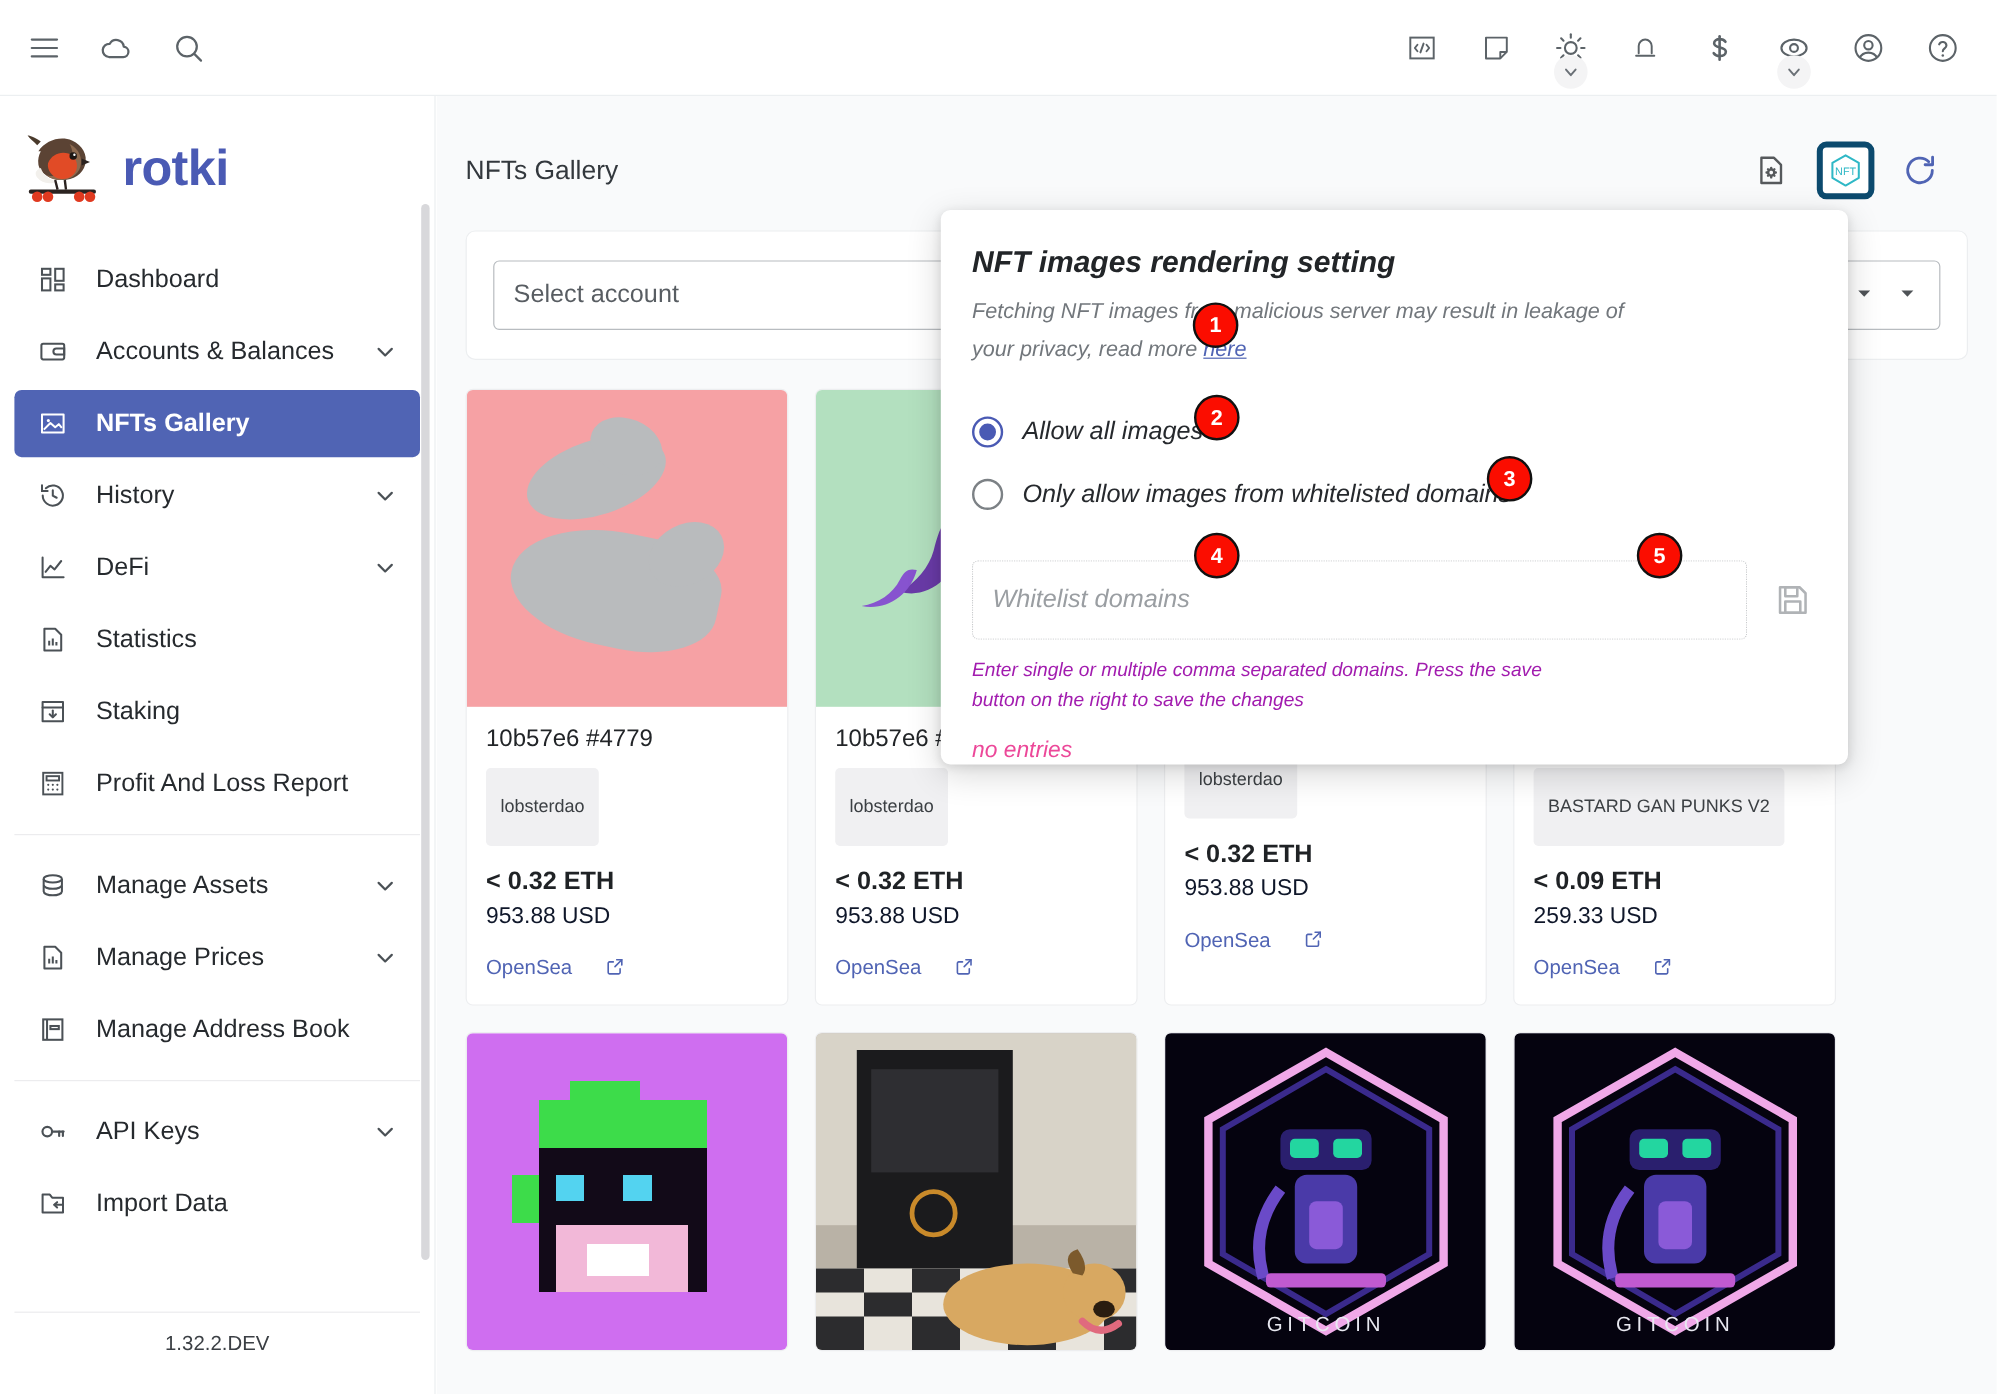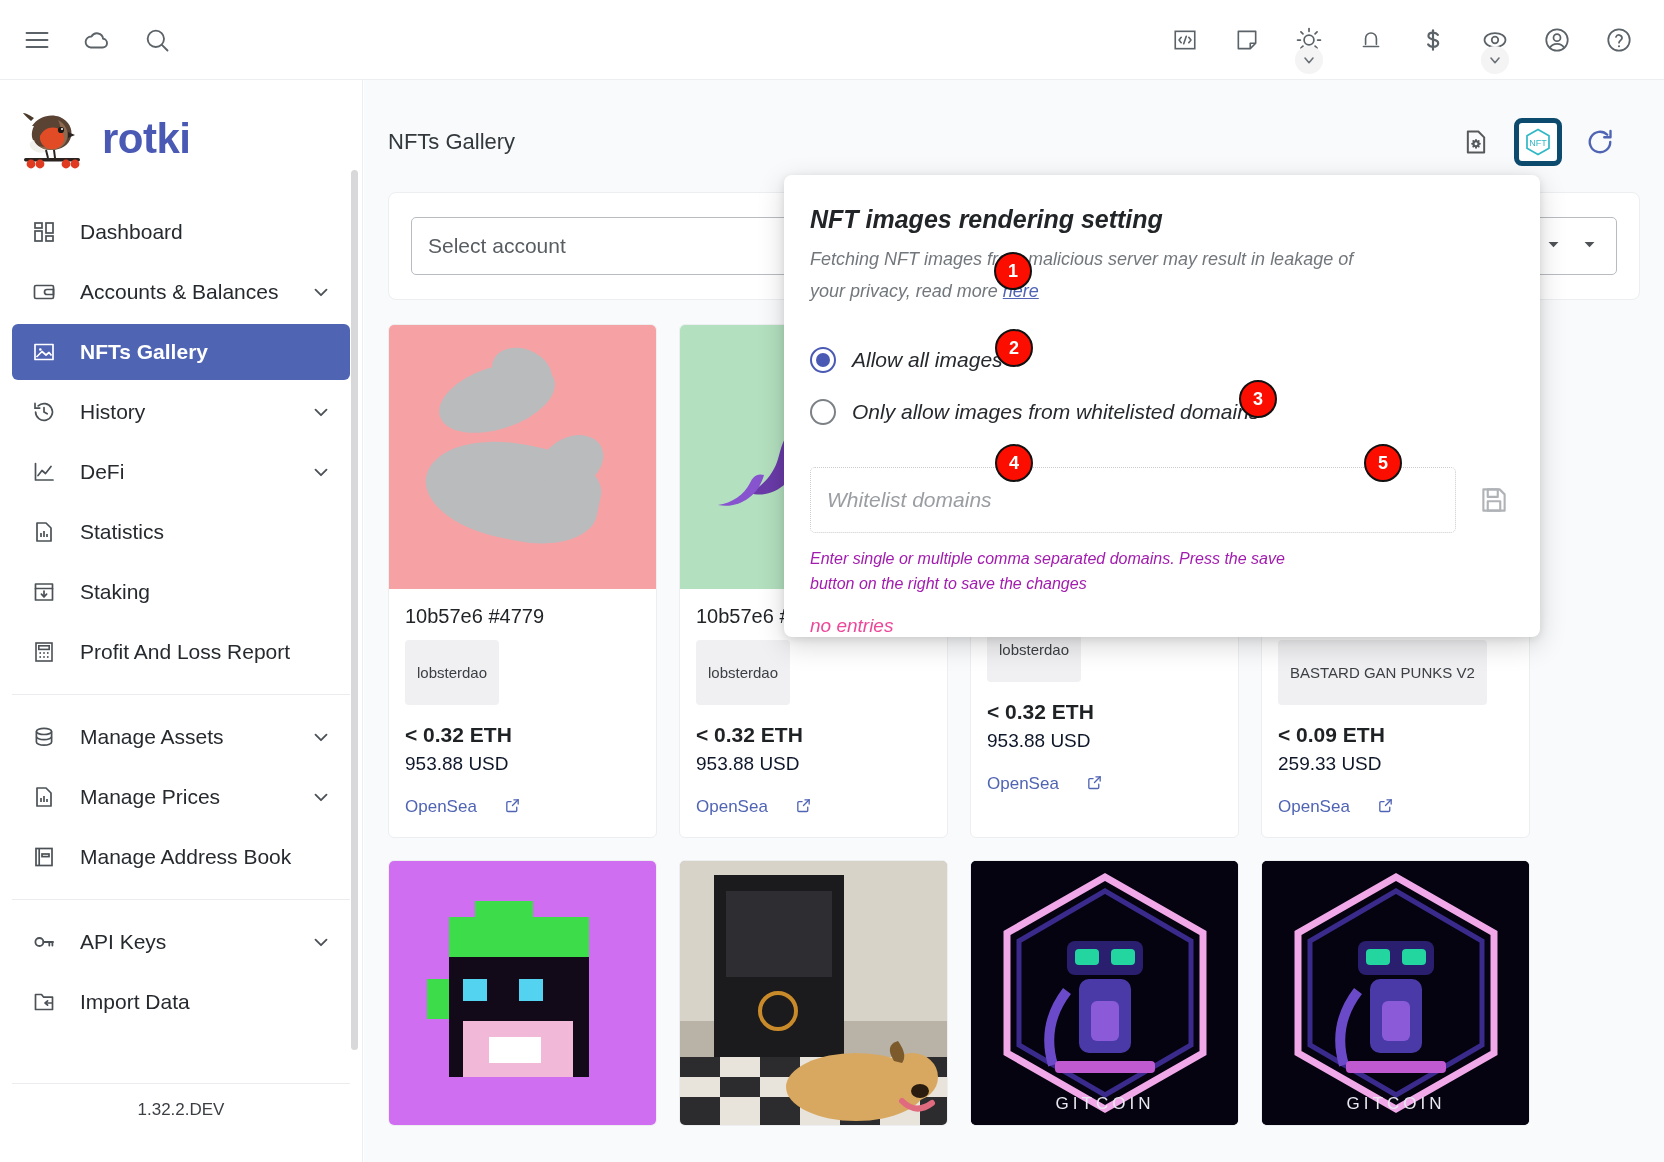--- a/index.html
+++ b/index.html
@@ -43,21 +43,21 @@
     display: flex; align-items: center; gap: 22px;
     height: 56px; padding: 0 18px; margin: 4px 0; border-radius: 6px;
     color: #262a2e; font-size: 21px; cursor: pointer;
   }
   .nav-item .nav-ico { width: 28px; height: 28px; display:flex; align-items:center; justify-content:center; color: #4b5156; flex: none; }
   .nav-item .nav-label { flex: 1; }
   .nav-item .nav-caret { color: #4b5156; display: flex; }
   .nav-item.active { background: #5064b4; color: #fff; font-weight: bold; }
   .nav-item.active .nav-ico { color: #fff; }
   .nav-divider { height: 1px; background: #ececee; margin: 14px 12px; }
-  .version { text-align: center; font-size: 17px; color: #3b3f44; padding: 16px 0 26px 0; border-top: 1px solid #ececee; margin: 16px 12px; }
+  .version { text-align: center; font-size: 17px; color: #3b3f44; padding: 16px 0 26px 0; border-top: 1px solid #ececee; margin: 6px 12px; }
 
   
   .side-scroll {
     position: absolute; top: 90px; right: 4px; width: 7px; height: 880px;
     background: #d8d8db; border-radius: 4px;
   }
 
   
   .main {
     position: absolute; top: 80px; left: 364px; width: 1300px; height: 1082px;

